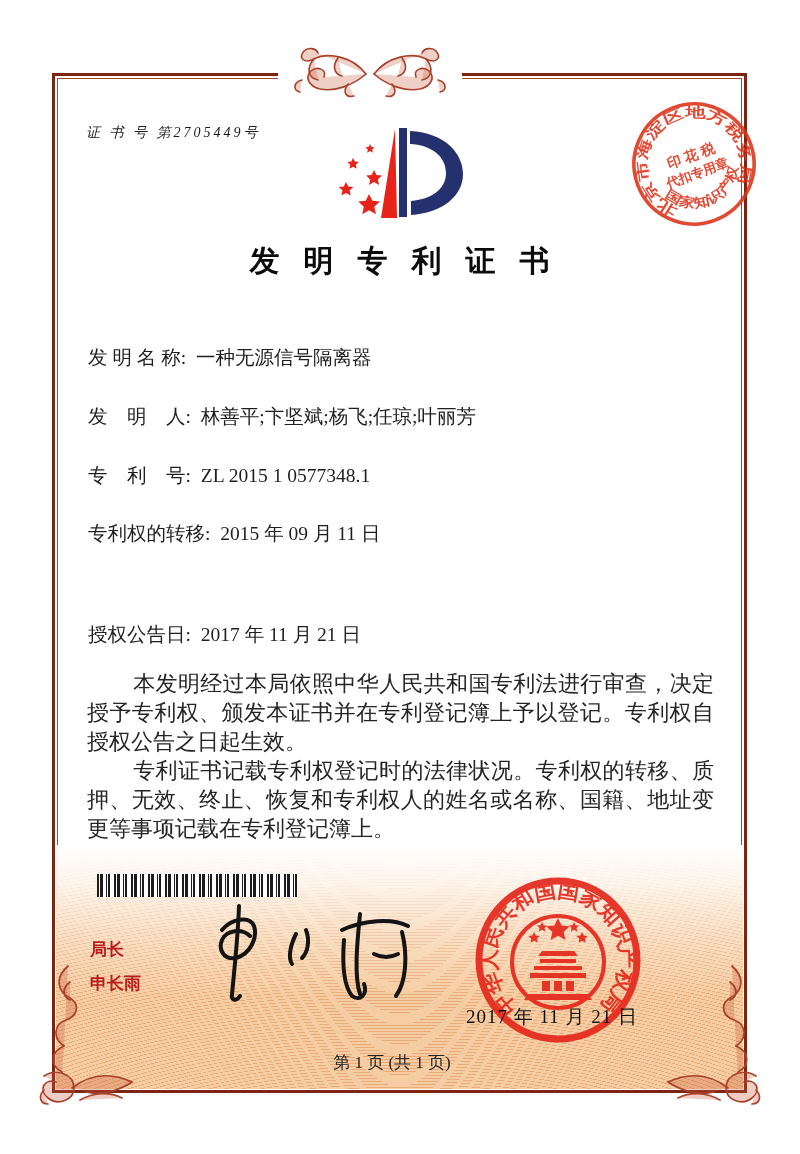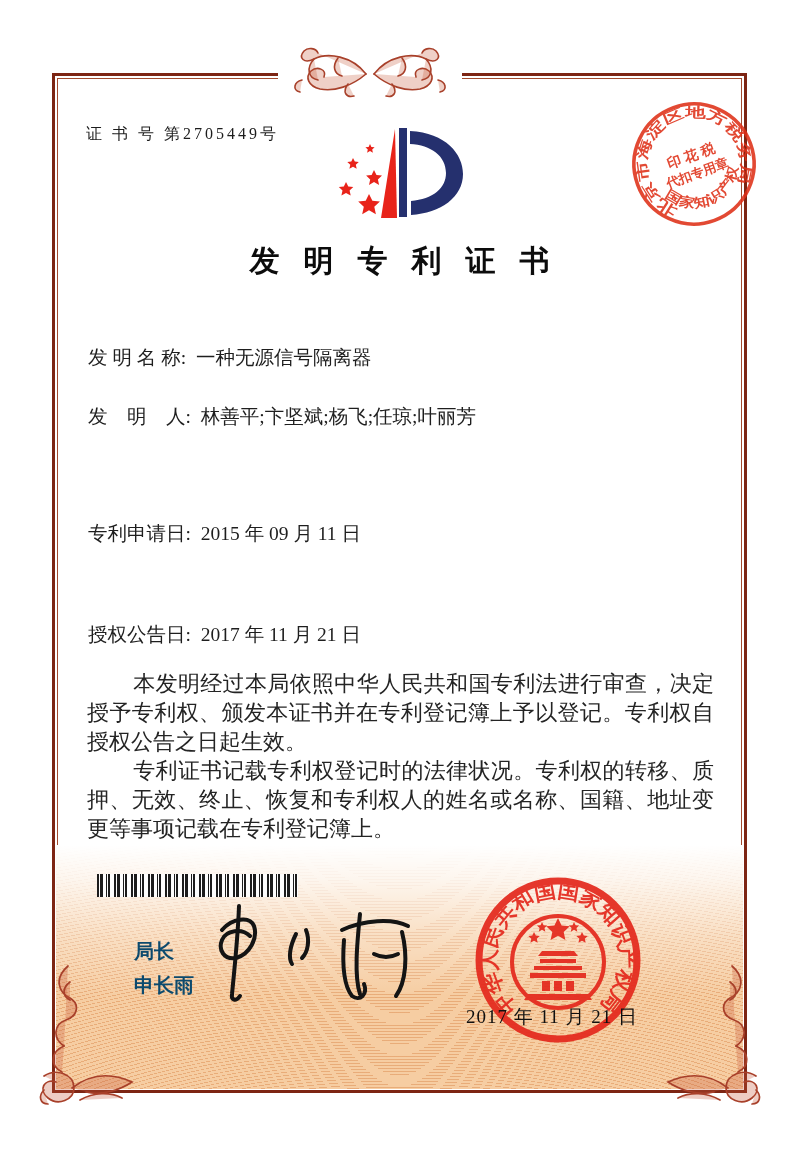--- a/index.html
+++ b/index.html
@@ -28,21 +28,21 @@
       repeating-radial-gradient(1400px 620px at 50% 168%, rgba(219,139,79,.5) 0 1.5px, rgba(255,255,255,0) 1.5px 7px);
   }
   
   .orn { position:absolute; z-index:5; }
   .orn-top { left:278px; top:44px; }
   .orn-bl { left:10px;  top:960px; }
   .orn-br { left:660px; top:960px; }
   
   .cert-no {
     position:absolute; left:86px; top:124px;
-    font-size:16px; letter-spacing:3px; color:#1c1c1c;
+    font-size:14px; letter-spacing:3px; color:#1c1c1c;font-style:italic;
   }
   .logo { position:absolute; left:330px; top:120px; }
   .title {
     position:absolute; left:52px; top:241px; width:695px;
     text-align:center; font-size:30px; font-weight:700; color:#0c0c0c;
     letter-spacing:24px; text-indent:24px;
   }
   
   .field-row { position:absolute; left:88px; width:640px; font-size:19.5px; color:#1e1e1e; white-space:nowrap; }
   .field-row .lbl { display:inline-block; min-width:97px; }
@@ -60,21 +60,21 @@
     background:repeating-linear-gradient(90deg,
       #1c1c1c 0 2px, #fdfdfd 2px 3px,
       #1c1c1c 3px 6px, #fdfdfd 6px 9px,
       #1c1c1c 9px 10px, #fdfdfd 10px 11px,
       #1c1c1c 11px 13px, #fdfdfd 13px 17px);
     z-index:4;
   }
   .director-title, .director-name {
     position:absolute; left:90px; z-index:4;
     font-family:"Liberation Sans","DejaVu Sans",sans-serif;
-    font-size:20px; font-weight:600; color:#0c4a6e;margin-left:44px;
+    font-size:17px; font-weight:600; color:#b91c1c;
   }
   .director-title { top:938px; }
   .director-name  { top:972px; }
   .signature { position:absolute; left:192px; top:896px; z-index:6; }
   .office-seal { position:absolute; left:468px; top:870px; z-index:5; }
   .seal-date {
     position:absolute; left:466px; top:1004px; z-index:7;
     font-size:19px; letter-spacing:1px; color:#101010; white-space:nowrap;
   }
   .footer {
@@ -175,22 +175,26 @@
   <div class="title">发明专利证书</div>
 
   <div class="field-row r0">
     <span class="lbl">发 明 名 称:</span>
     <span class="val">一种无源信号隔离器</span>
   </div>
   <div class="field-row r1">
     <span class="lbl">发　明　人:</span>
     <span class="val">林善平;卞坚斌;杨飞;任琼;叶丽芳</span>
   </div>
+  <div class="field-row r2">
+    <span class="lbl">专　利　号:</span>
+    <span class="val">ZL 2015 1 0577348.1</span>
+  </div>
   <div class="field-row r3">
-    <span class="lbl">专利申请日:</span>
+    <span class="lbl">专利权的转移:</span>
     <span class="val">2015 年 09 月 11 日</span>
   </div>
   <div class="field-row r5">
     <span class="lbl">授权公告日:</span>
     <span class="val">2017 年 11 月 21 日</span>
   </div>
 
   <div class="body-text">
     <p>本发明经过本局依照中华人民共和国专利法进行审查，决定授予专利权、颁发本证书并在专利登记簿上予以登记。专利权自授权公告之日起生效。</p>
     <p>专利证书记载专利权登记时的法律状况。专利权的转移、质押、无效、终止、恢复和专利权人的姓名或名称、国籍、地址变更等事项记载在专利登记簿上。</p>
@@ -238,14 +242,15 @@
         <rect x="74" y="111" width="8" height="10"></rect>
         <rect x="98" y="111" width="8" height="10"></rect>
         <rect x="86" y="111" width="8" height="10"></rect>
         <path d="M60,124 h60 l4,6 h-68 z"></path>
       </g>
     </g>
   </svg>
 
   <div class="seal-date">2017 年 11 月 21 日</div>
 
+  <div class="footer">第 1 页 (共 1 页)</div>
 
 </div>
 
 </body></html>

